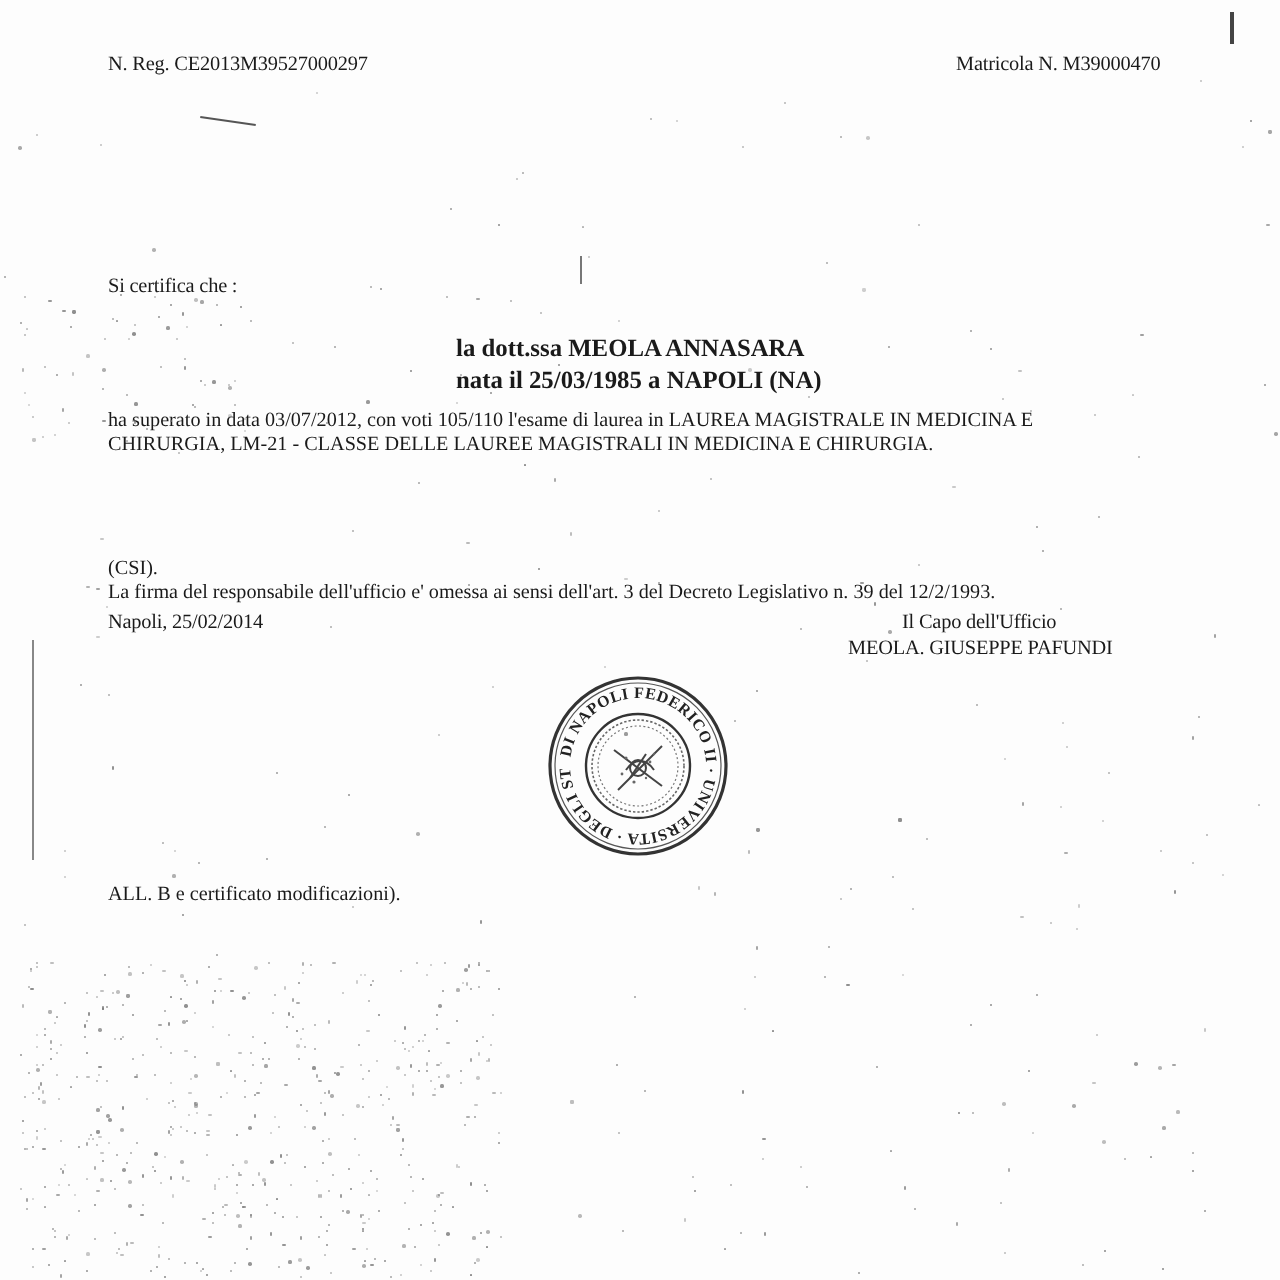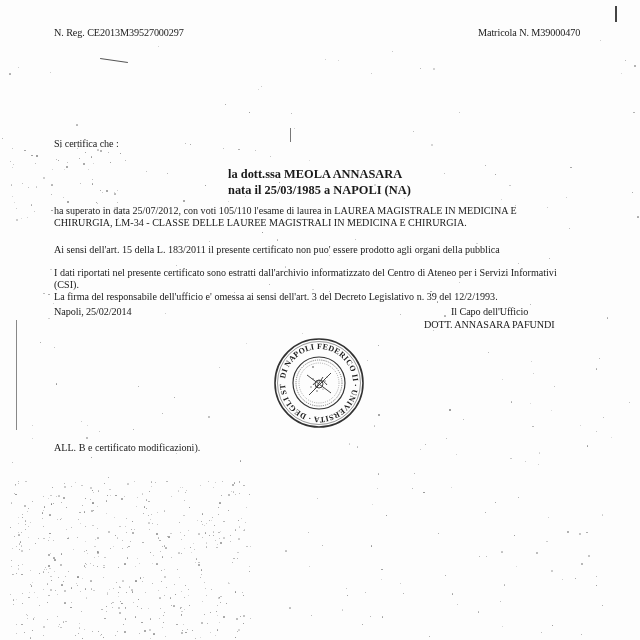--- a/index.html
+++ b/index.html
@@ -75,31 +75,29 @@
 
   <div class="abs small header-left">N. Reg. CE2013M39527000297</div>
   <div class="abs small header-right">Matricola N. M39000470</div>
 
 
   <div class="abs small certifica">Si certifica che :</div>
 
   <div class="abs name name1">la dott.ssa MEOLA ANNASARA</div>
   <div class="abs name name2">nata il 25/03/1985 a NAPOLI (NA)</div>
 
-  <div class="abs para p1a">ha superato in data 25/07/2012, con voti 105/110 l'esame di laurea in LAUREA MAGISTRALE IN MEDICINA E</div>
-  <div class="abs para p1b">CHIRURGIA, LM-34 - CLASSE DELLE LAUREE MAGISTRALI IN MEDICINA E CHIRURGIA.</div>
-
-  <div class="abs para p2a">Ai sensi dell'art. 15 della L. 183/2011 il presente certificato non puo' essere prodotto agli organi della pubblica</div>
-  <div class="abs para p2c">I dati riportati nel presente certificato sono estratti dall'archivio informatizzato del Centro di Ateneo per i Servizi Informativi</div>
+  <div class="abs para p1a">ha superato in data 03/07/2012, con voti 105/110 l'esame di laurea in LAUREA MAGISTRALE IN MEDICINA E</div>
+  <div class="abs para p1b">CHIRURGIA, LM-21 - CLASSE DELLE LAUREE MAGISTRALI IN MEDICINA E CHIRURGIA.</div>
+
   <div class="abs para p2d">(CSI).</div>
   <div class="abs para p3">La firma del responsabile dell'ufficio e' omessa ai sensi dell'art. 3 del Decreto Legislativo n. 39 del 12/2/1993.</div>
 
   <div class="abs small place-date">Napoli, 25/02/2014</div>
   <div class="abs small capo">Il Capo dell'Ufficio</div>
-  <div class="abs small dott">DOTT. ANNASARA PAFUNDI</div>
+  <div class="abs small dott">MEOLA. GIUSEPPE PAFUNDI</div>
 
   <div class="seal">
     <svg width="92" height="92" viewBox="0 0 92 92">
       <defs>
         <path id="sealArc" d="M46,46 m-34,0 a34,34 0 1,1 68,0 a34,34 0 1,1 -68,0"></path>
       </defs>
       <circle cx="46" cy="46" r="44" fill="none" stroke="#333" stroke-width="1.6"></circle>
       <circle cx="46" cy="46" r="41.5" fill="none" stroke="#555" stroke-width="0.6"></circle>
       <circle cx="46" cy="46" r="26" fill="none" stroke="#333" stroke-width="1.2"></circle>
       <circle cx="46" cy="46" r="23" fill="none" stroke="#666" stroke-width="0.8" stroke-dasharray="1.2 1"></circle>

